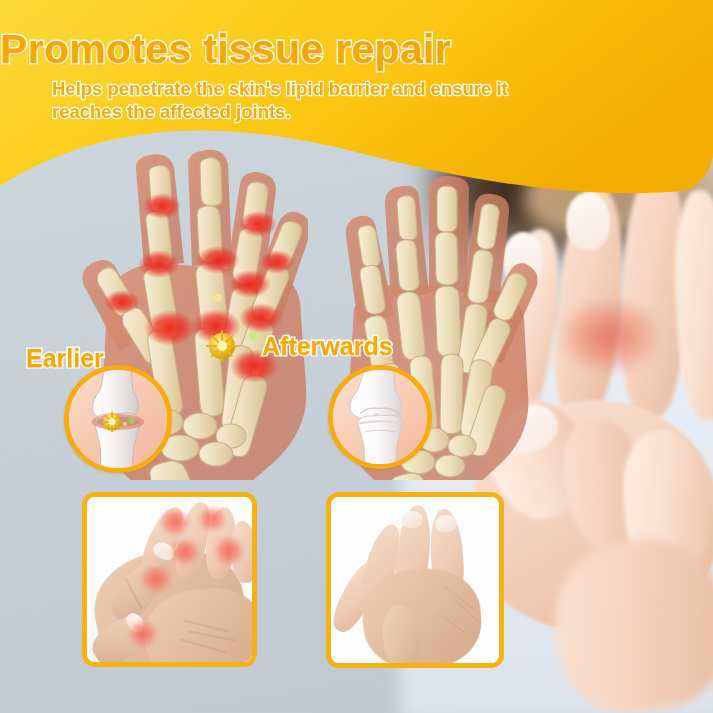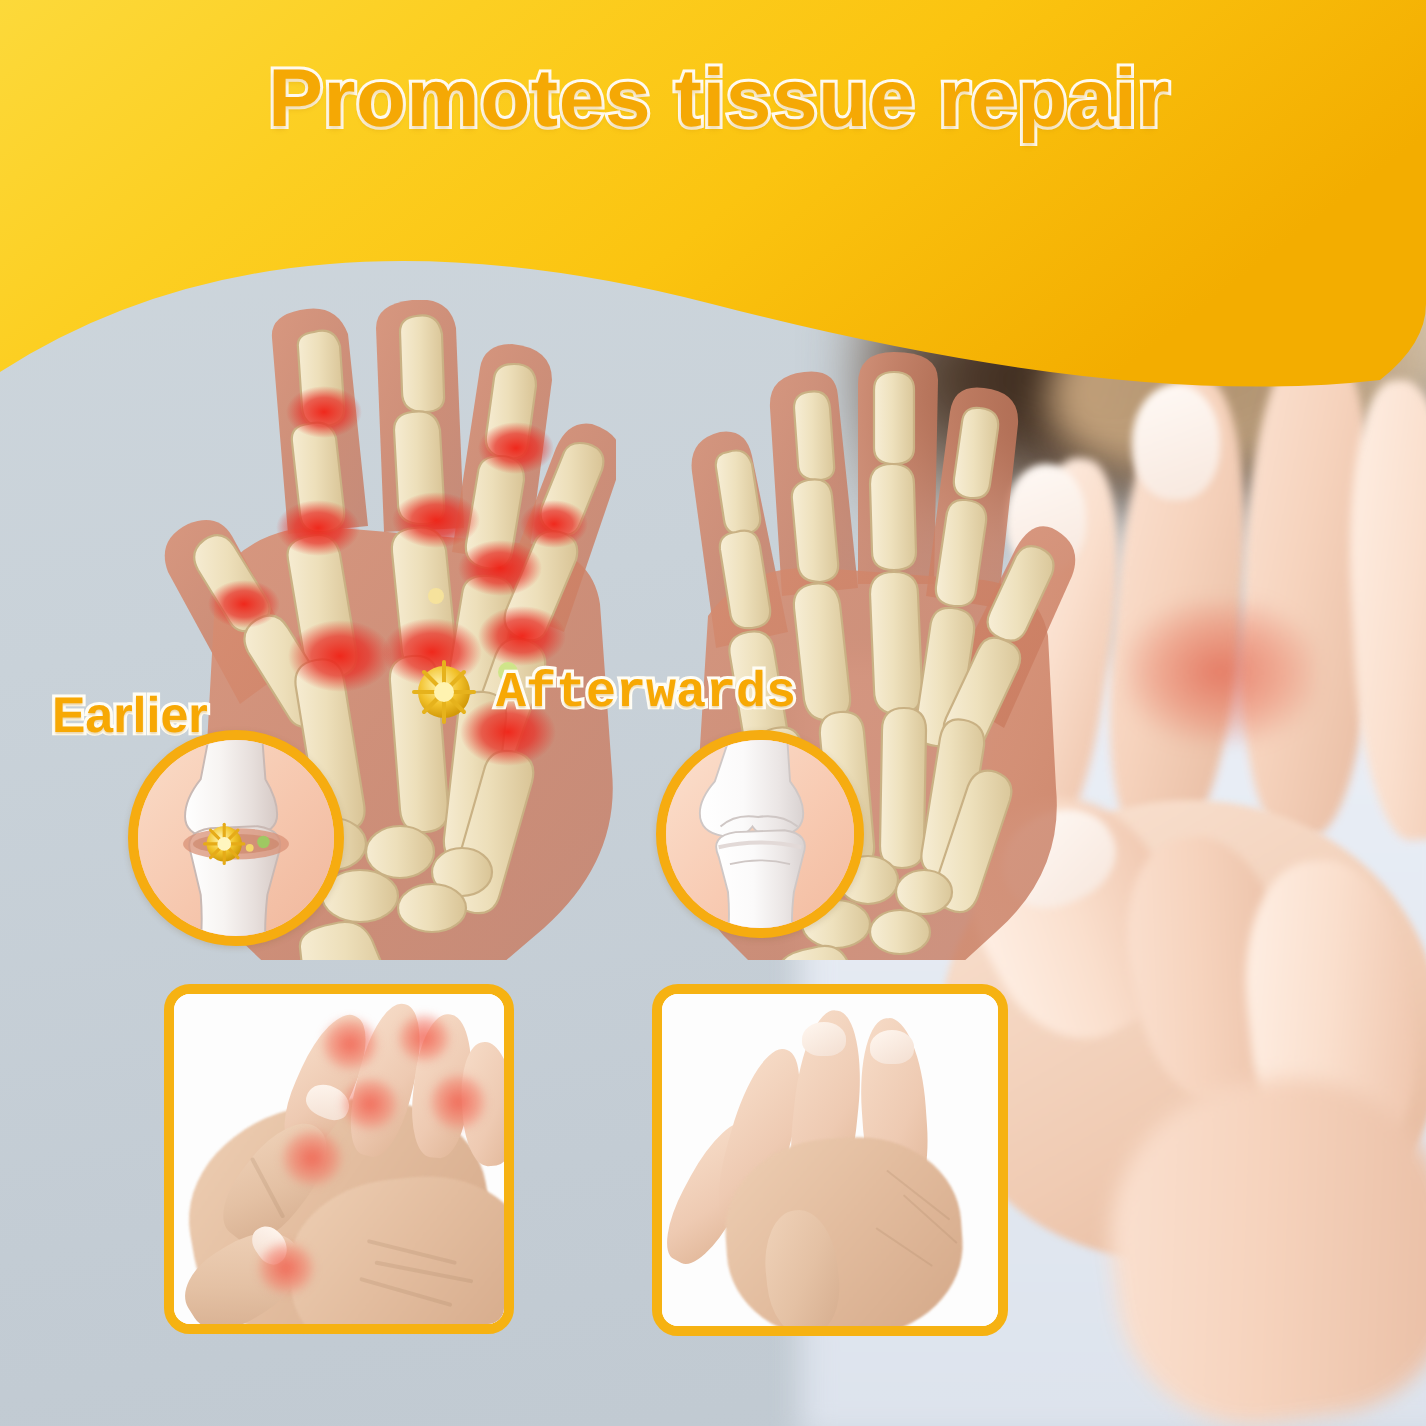--- a/index.html
+++ b/index.html
@@ -69,21 +69,21 @@
 
   
   .header-band {
     position: absolute; left: 0; top: 0; width: 713px; height: 215px;
     overflow: hidden;
   }
   .header-band svg { display: block; }
 
   .title-wrap {
     position: absolute; left: 0; top: 0; width: 585px;
-    text-align: right;
+    text-align: left;
     pointer-events: none;
   }
   .title {
     margin-top: 26px;
     font-size: 41px;
     font-weight: bold;
     color: #f5a804;
     letter-spacing: 0.3px;
     -webkit-text-stroke: 3px #fffaf0;
     paint-order: stroke fill;
@@ -110,21 +110,21 @@
     position: absolute;
     font-size: 25px;
     font-weight: bold;
     color: #f7a804;
     -webkit-text-stroke: 3.2px #fffdf5;
     paint-order: stroke fill;
     text-shadow: 0 1px 1px rgba(190,130,10,0.3);
     white-space: nowrap;
   }
   #label-earlier    { left: 26px;  top: 332px; margin-top: 12px; }
-  #label-afterwards { left: 248px; top: 332px; font-family: Liberation Mono, monospace; }
+  #label-afterwards { left: 262px; top: 332px; }
 
   
   .joint-circle {
     position: absolute;
     border-radius: 50%;
     border: 5px solid #f6ac10;
     overflow: hidden;
     background: #f8cdb5;
     box-shadow: 0 1px 3px rgba(120,90,40,0.2);
   }
@@ -490,15 +490,16 @@
           <stop offset="62%" stop-color="#fbc410"></stop>
           <stop offset="100%" stop-color="#f3ad00"></stop>
         </linearGradient>
       </defs>
       <path d="M0 0 H713 V152 Q713 172 690 190 Q560 205 356 152 Q140 96 0 186 Z" fill="url(#bandG)"></path>
     </svg>
   </div>
 
   <div class="title-wrap">
     <div class="title">Promotes tissue repair</div>
+    <div class="subtitle">Helps penetrate the skin's lipid barrier and ensure it reaches the affected joints.</div>
   </div>
 
 </div>
 
 </body></html>

